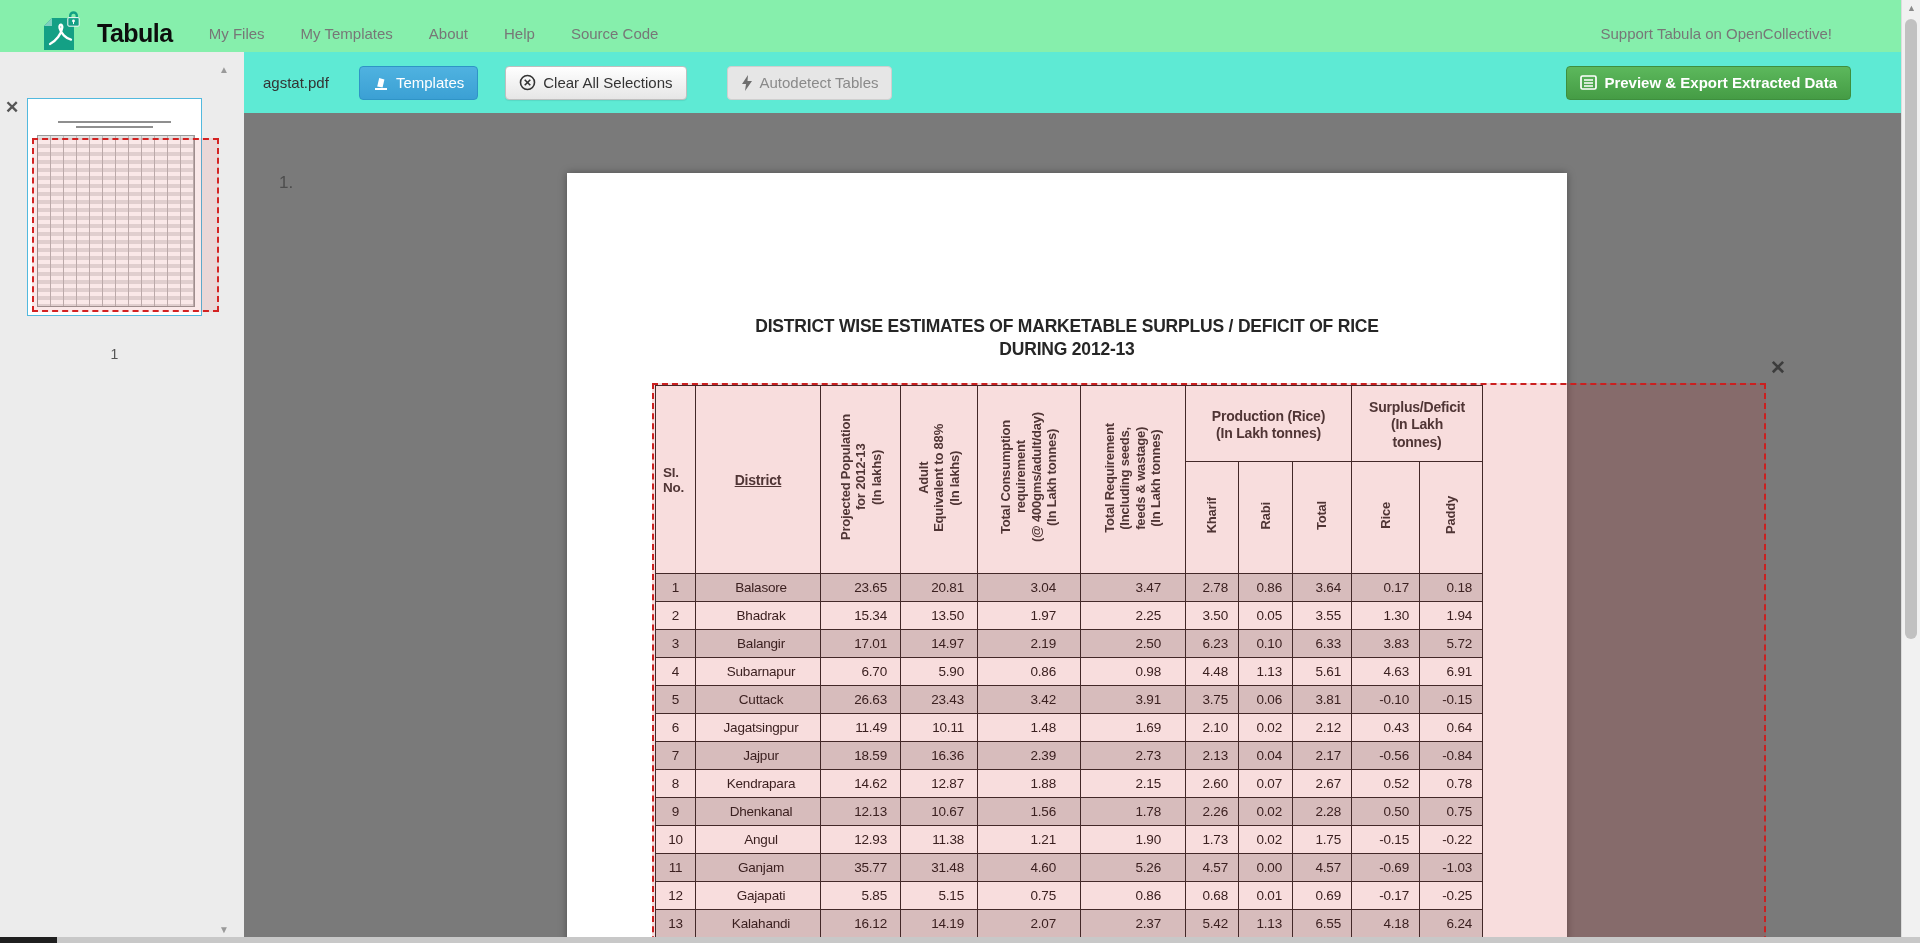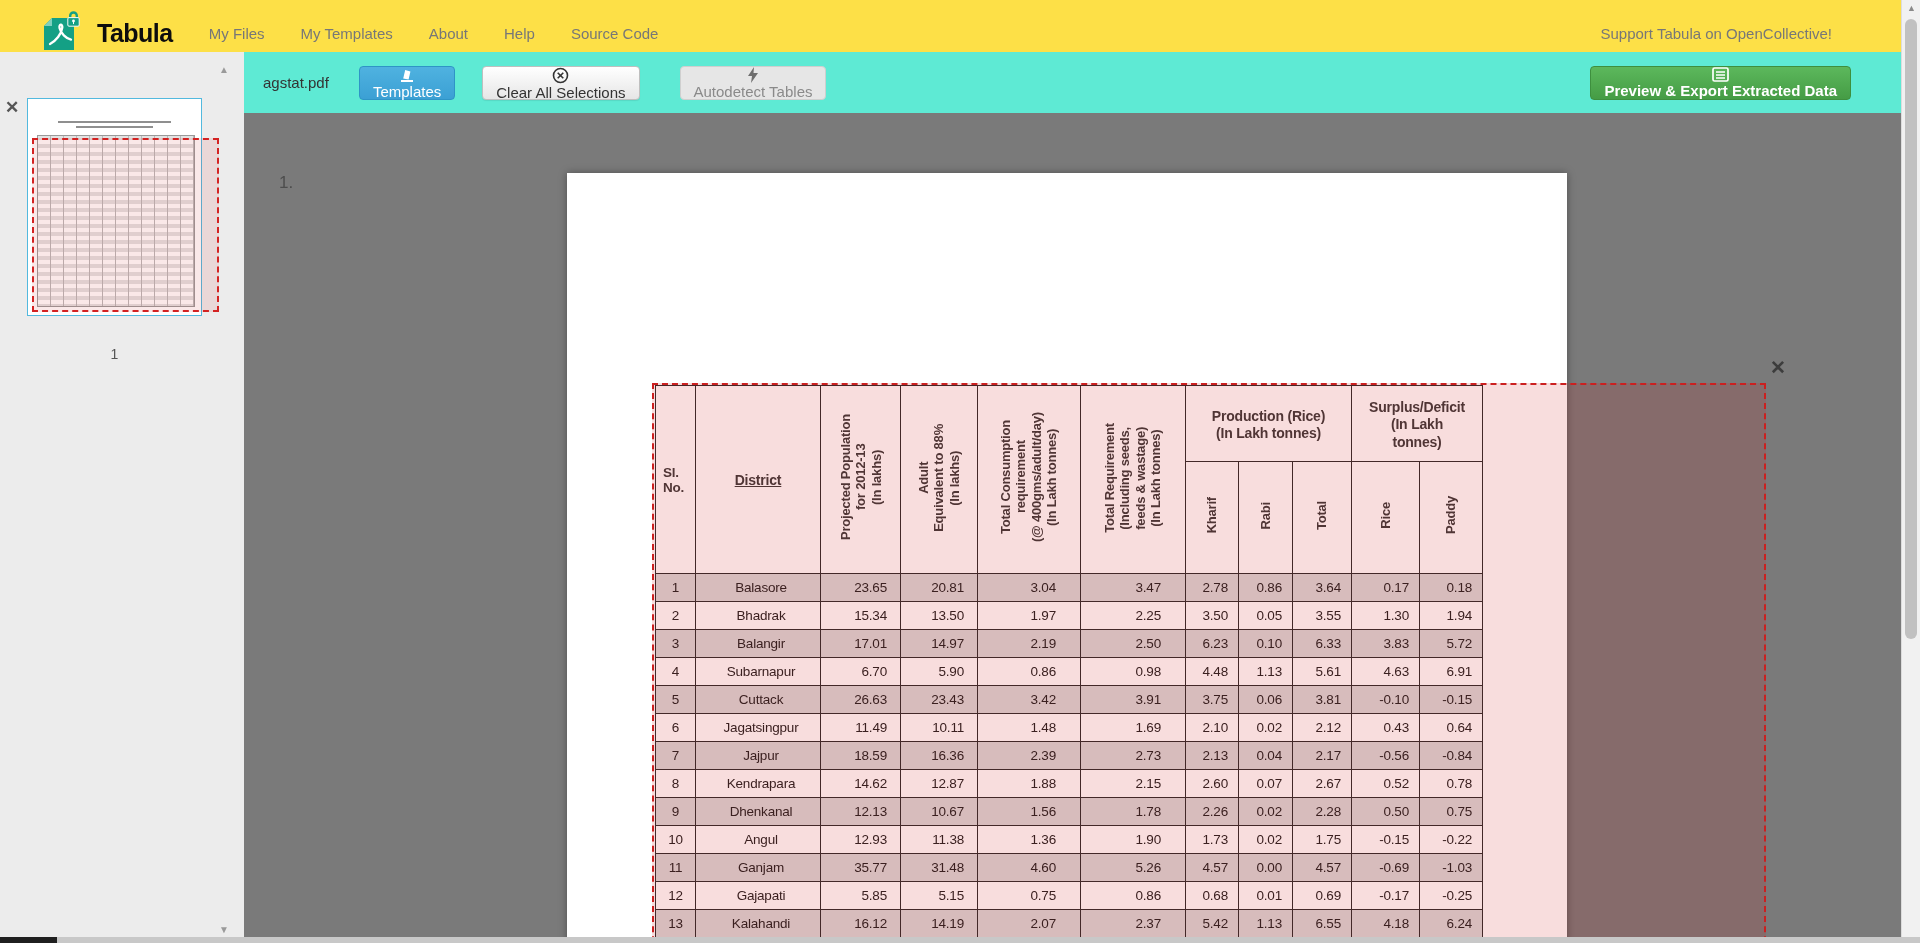--- a/index.html
+++ b/index.html
@@ -1,33 +1,33 @@
 <!DOCTYPE html>
 <html><head>
 <meta charset="utf-8">
 <style>
   * { margin:0; padding:0; box-sizing:border-box; }
   html,body { width:1920px; height:943px; overflow:hidden; font-family:"Liberation Sans", sans-serif; background:#fff; }
   .app { position:relative; width:1920px; height:943px; overflow:hidden; }
 
   
-  .navbar { position:absolute; left:0; top:0; width:1901px; height:68px; background:#fde047;
+  .navbar { position:absolute; left:0; top:0; width:1901px; height:68px; background:#86efac;
             border-bottom:1px solid #e4e4e4; display:flex; align-items:center; padding-left:40px; }
   .brand { display:flex; align-items:center; gap:13px; cursor:pointer; }
   .brand-name { font-size:25px; font-weight:700; color:#0d0d0d; letter-spacing:-0.5px; }
   .navlinks { display:flex; gap:36px; margin-left:36px; }
   .navlink { font-size:15px; color:#777; text-decoration:none; cursor:pointer;text-align:center; }
   .support { margin-left:auto; margin-right:69px; font-size:15px; color:#777; cursor:pointer; }
 
   
   .toolbar { position:absolute; left:244px; top:52px; width:1657px; height:61px; background:#5eead4;
              display:flex; align-items:center; }
   .filename { font-size:15px; color:#333; margin-left:19px; }
-  .btn { display:inline-flex; align-items:center; height:34px; padding:0 13px; font-size:15px;
-         border-radius:4px; cursor:pointer; white-space:nowrap;flex-direction:column; }
+  .btn { display:inline-flex; align-items:center; gap:7px; height:34px; padding:0 13px; font-size:15px;
+         border-radius:4px; cursor:pointer; white-space:nowrap; }
   .btn-templates { margin-left:30px; color:#fff; background:linear-gradient(#4fb2e0,#3ba0d4);
                    border:1px solid #2f94c6; }
   .btn-clear { margin-left:27px; color:#333; background:linear-gradient(#ffffff,#e6e6e6);
                border:1px solid #bfbfbf; box-shadow:0 1px 1px rgba(0,0,0,.08); }
   .btn-autodetect { margin-left:40px; color:#8a8a8a; background:#e6e6e6; border:1px solid #cfcfcf; cursor:default; }
   .btn-export { margin-left:auto; margin-right:50px; color:#fff; font-weight:700;
                 background:linear-gradient(#5cb85c,#459c45); border:1px solid #3e8f3e; }
   .btn .ic { display:inline-flex; align-items:center; }
 
   
@@ -180,20 +180,24 @@
       <div class="thumb-selection"></div>
     </div>
     <div class="thumb-label">1</div>
     <span class="scroll-down">▼</span>
   </div>
 
   <div class="viewport">
     <span class="page-marker">1.</span>
 
     <div class="page">
+      <div class="pdf-title">
+        <div>DISTRICT WISE ESTIMATES OF MARKETABLE SURPLUS / DEFICIT OF RICE</div>
+        <div>DURING 2012-13</div>
+      </div>
 
       <table class="pdf-table">
         <colgroup>
           <col style="width:40px">
             <col style="width:125px">
             <col style="width:80px">
             <col style="width:77px">
           <col style="width:103px">
             <col style="width:105px">
             <col style="width:53px">
@@ -351,21 +355,21 @@
               <td class="num">0.02</td>
               <td class="num">2.28</td>
               <td class="num">0.50</td>
               <td class="num">0.75</td>
             </tr>
             <tr class="data-row">
               <td class="c-sl">10</td>
               <td class="c-dist">Angul</td>
               <td class="num">12.93</td>
               <td class="num">11.38</td>
-              <td class="num">1.36</td>
+              <td class="num">1.21</td>
               <td class="num">1.90</td>
               <td class="num">1.73</td>
               <td class="num">0.02</td>
               <td class="num">1.75</td>
               <td class="num">-0.15</td>
               <td class="num">-0.22</td>
             </tr>
             <tr class="data-row">
               <td class="c-sl">11</td>
               <td class="c-dist">Ganjam</td>

